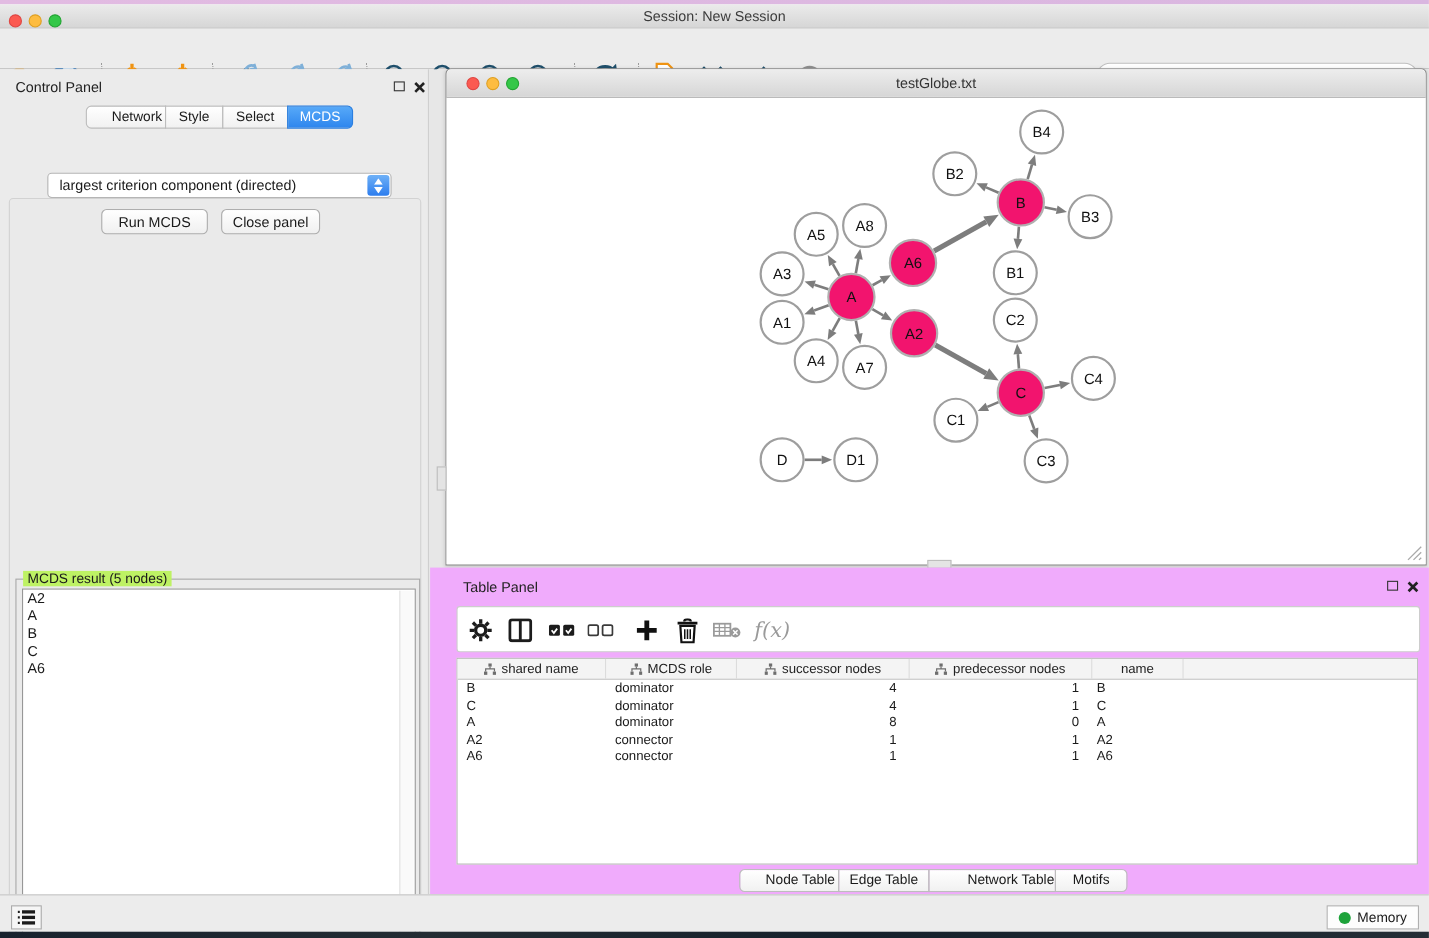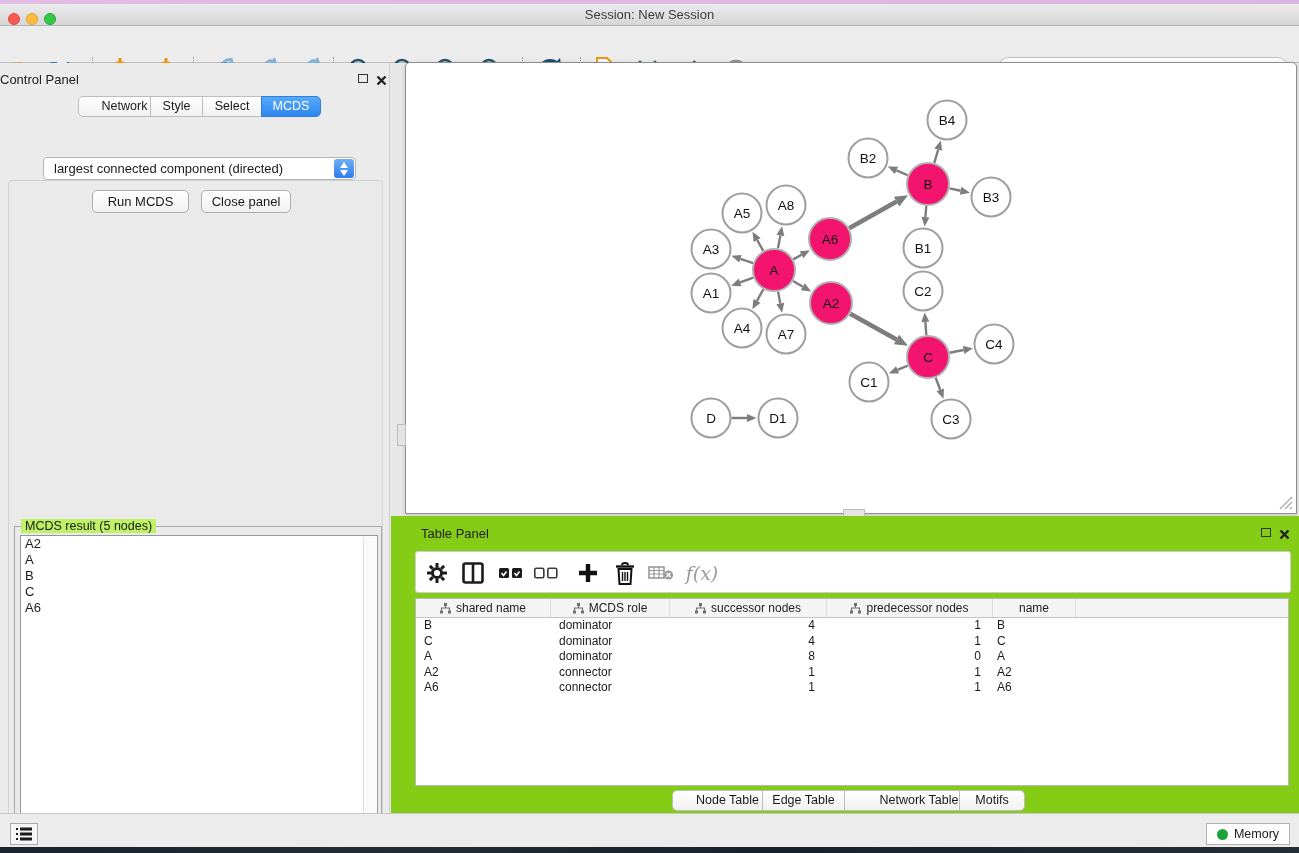--- a/index.html
+++ b/index.html
@@ -52,21 +52,21 @@
   
   #network-window { left:405px; top:62px; width:892px; height:452px; background:#fff;
      border:1px solid #8e8e8e; border-radius:5px 5px 0 0; box-shadow:0 1px 4px rgba(0,0,0,.15); }
   #nw-titlebar { position:absolute; left:0; top:0; width:100%; height:26px;
      background:linear-gradient(#ededed,#d6d6d6); border-bottom:1px solid #ababab; border-radius:5px 5px 0 0; }
   #nw-title { width:100%; text-align:center; font-size:13px; color:#333; line-height:25px; }
   #network-canvas { position:absolute; left:0; top:26px; width:890px; height:424px; background:#fff; }
   .grip line { stroke:#a9a9a9; stroke-width:1.2; }
   .pane-handle { position:absolute; background:#e4e4e4; border:1px solid #bdbdbd; }
   
-  #table-panel { left:391px; top:516px; width:908px; height:297px; background:#84cc16; }
+  #table-panel { left:391px; top:516px; width:908px; height:297px; background:#f0abfc; }
   #tp-toolbar { position:absolute; left:24px; top:35px; width:876px; height:42px; background:#fff;
      border:1px solid #cdcdcd; border-radius:3px; }
   .tpbtn { position:absolute; top:7px; width:30px; height:28px; display:flex; align-items:center; justify-content:center; }
   #fx-label { font-family:"DejaVu Serif",serif; font-style:italic; font-size:19px; color:#9a9a9a; }
   #node-table { position:absolute; left:24px; top:82px; width:874px; height:188px; background:#fff; border:1px solid #b9b9b9; }
   .tgrid { display:grid; grid-template-columns:135px 119px 157px 166px 83px 1fr; }
   #table-header { height:19px; background:#f4f4f4; border-bottom:1px solid #c6c6c6; }
   .th { font-size:12px; color:#222; display:flex; align-items:center; justify-content:center; gap:5px;
      border-right:1px solid #dcdcdc; height:18px; }
   .th.noborder { border-right:none; }
@@ -231,37 +231,37 @@
           <circle cx="6" cy="6" r="4.3" fill="none" stroke="#9a9a9a" stroke-width="1.4"></circle>
           <path d="M9.3 9.3 L13 13" stroke="#9a9a9a" stroke-width="1.6"></path>
         </svg>
     </span>
   </div>
 </div>
 
 <div id="main-bg" class="abs"></div>
 
 <div id="control-panel" class="abs">
-  <div class="abs panel-title" style="left:0; top:9px;text-align:center;">Control Panel</div>
+  <div class="abs panel-title" style="left:14px; top:9px;text-align:center;">Control Panel</div>
   <span class="abs panel-float" style="left:358px; top:11px;"></span>
   <span class="abs" style="left:376px; top:9px;">
     <svg width="11" height="11" viewBox="0 0 11 11">
         <path d="M1.5 1.5 L9.5 9.5 M9.5 1.5 L1.5 9.5" stroke="#222" stroke-width="2.4"></path>
       </svg>
   </span>
 
   <div class="tab first" style="left:78px;  top:33px; width:73px;">Network</div>
   <div class="tab" style="left:150px; top:33px; width:53px;">Style</div>
   <div class="tab" style="left:202px; top:33px; width:60px;">Select</div>
   <div class="tab last sel" style="left:261px; top:33px; width:60px;">MCDS</div>
 
   <div id="cp-card" class="abs"></div>
 
   <div id="criterion-select" class="abs" style="top:94px;">
-    <span>largest connected component (directed)</span>
+    <span>largest criterion component (directed)</span>
     <span id="criterion-stepper">
       <svg width="8" height="6" viewBox="0 0 8 6">
           <path d="M0 6 L4 0 L8 6 Z" fill="#fff"></path>
         </svg>
       <svg width="8" height="6" viewBox="0 0 8 6">
           <path d="M0 0 L4 6 L8 0 Z" fill="#fff"></path>
         </svg>
     </span>
   </div>
 
@@ -275,20 +275,26 @@
     <div class="mcds-item">A2</div>
         <div class="mcds-item">A</div>
         <div class="mcds-item">B</div>
         <div class="mcds-item">C</div>
         <div class="mcds-item">A6</div>
       </div>
   </div>
 </div>
 
 <div id="network-window" class="abs">
+  <div id="nw-titlebar">
+    <span class="tl red" style="left:18px; top:7px;"></span>
+    <span class="tl yel" style="left:36px; top:7px;"></span>
+    <span class="tl grn" style="left:54px; top:7px;"></span>
+    <div id="nw-title">testGlobe.txt</div>
+  </div>
   <svg id="network-canvas" viewBox="0 0 890 424">
       <line x1="357.230235352432" y1="161.8163567215194" x2="351.1755774579368" y2="151.0314973469499" stroke="#7d7d7d" stroke-width="2.4"></line>
       <polygon points="346.5249972692142,142.74765138578783 354.66351259947874,149.07335832011933 347.6876423163949,152.98963637378046" fill="#7d7d7d"></polygon>
       <line x1="371.99404454803425" y1="159.36559203148101" x2="374.3720281368608" y2="146.484847592004" stroke="#7d7d7d" stroke-width="2.4"></line>
       <polygon points="376.0967291916938,137.14271687832536 378.3055568584097,147.2110375098284 370.4384994153119,145.7586576741796" fill="#7d7d7d"></polygon>
       <line x1="347.12896744288867" y1="174.04298914762956" x2="334.40918223956595" y2="169.80306074652196" stroke="#7d7d7d" stroke-width="2.4"></line>
       <polygon points="325.39669090808604,166.798896969362 335.6740933036333,166.00832755431992 333.1442711754986,173.597793938724" fill="#7d7d7d"></polygon>
       <line x1="347.3341389639568" y1="188.54467942585705" x2="334.12007691442454" y2="193.36886080901962" stroke="#7d7d7d" stroke-width="2.4"></line>
       <polygon points="325.19618237613315,196.62679056109425 332.7483170188142,189.61143152973904 335.4918368100349,197.1262900883002" fill="#7d7d7d"></polygon>
       <line x1="357.3722984559506" y1="200.26270904858947" x2="350.97539763025134" y2="211.85709179516937" stroke="#7d7d7d" stroke-width="2.4"></line>

